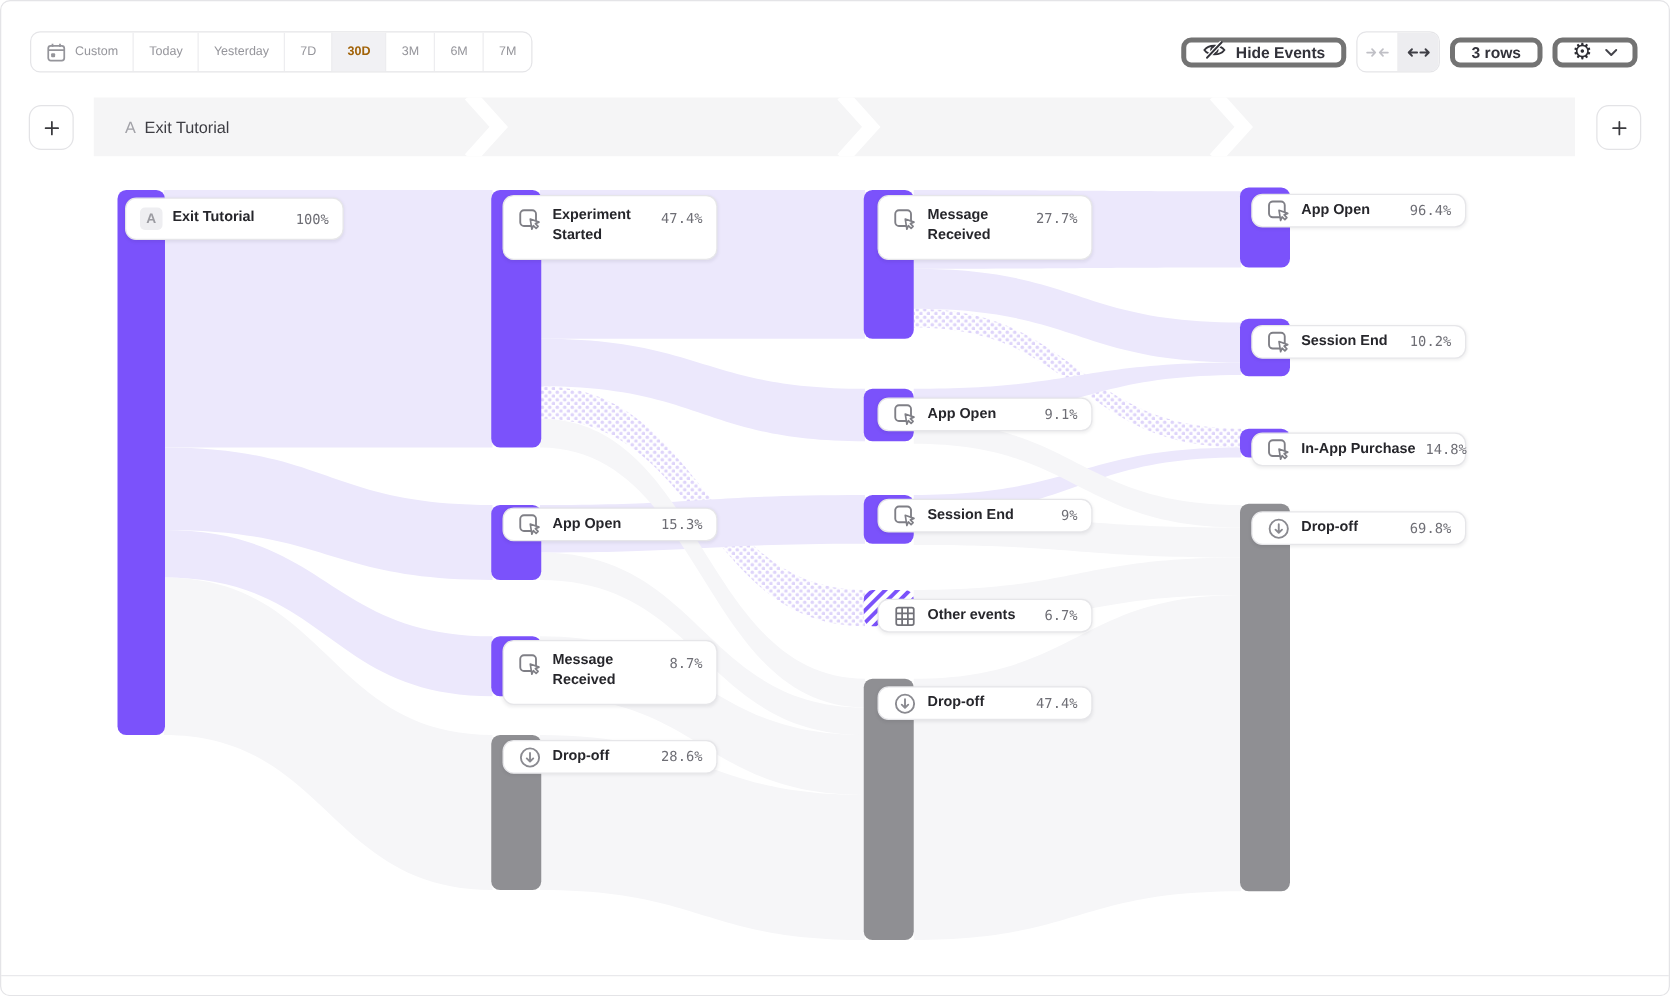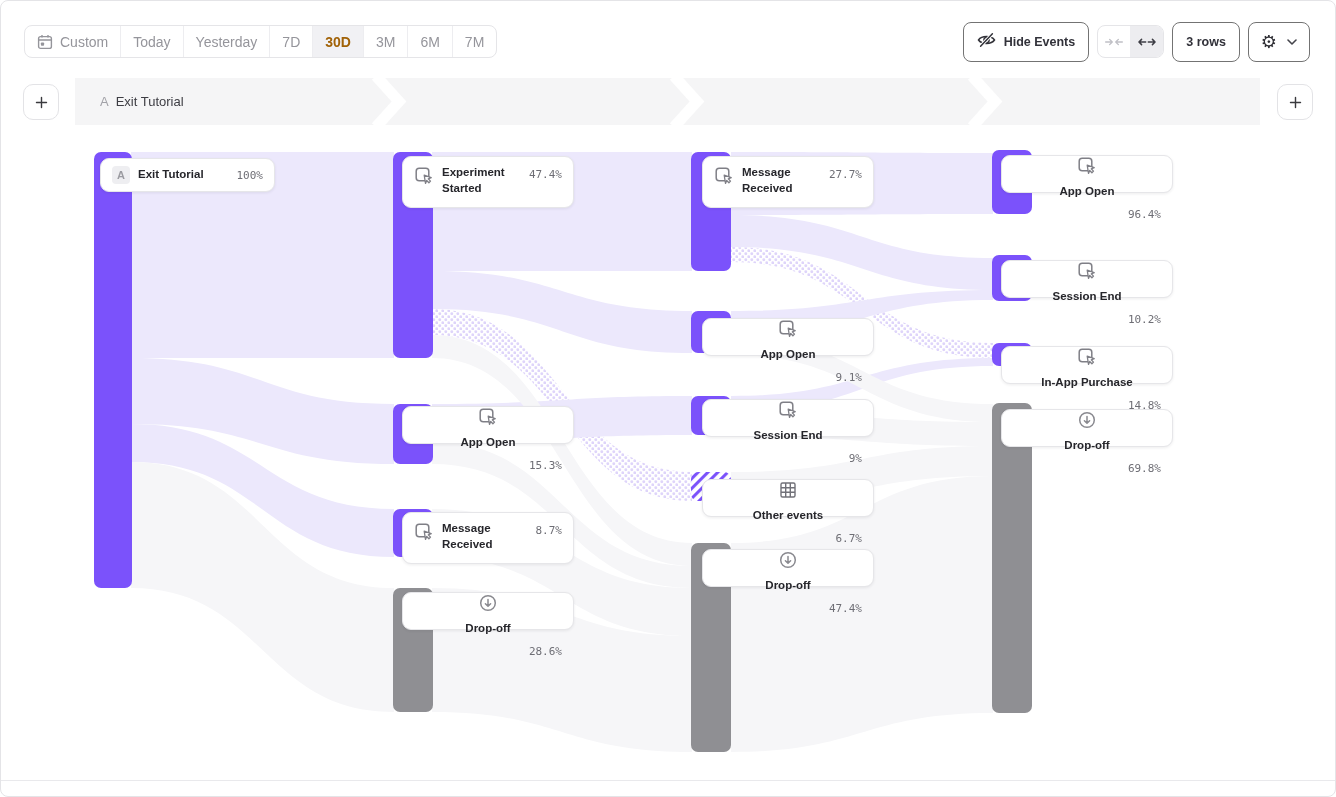--- a/index.html
+++ b/index.html
@@ -5,42 +5,42 @@
   html,body{margin:0;padding:0;background:#fff;}
   body{width:1336px;height:797px;position:relative;overflow:hidden;
        font-family:"Liberation Sans",sans-serif;-webkit-font-smoothing:antialiased;}
   .app-frame{position:absolute;inset:0;border:1px solid #e4e4e7;border-radius:8px;pointer-events:none;z-index:5;}
   .bottom-line{position:absolute;left:1px;right:1px;top:780px;border-top:1px solid #e9e9ec;z-index:4;}
 
   
   .toolbar{position:absolute;top:25px;left:24px;right:26px;height:33px;display:flex;justify-content:space-between;align-items:center;z-index:3;}
   .tgroup{display:flex;align-items:center;gap:8px;}
   .seg{display:flex;align-items:stretch;height:33px;background:#fff;border:1px solid #e5e5e8;border-radius:8px;overflow:hidden;box-sizing:border-box;}
-  .seg-item{display:flex;align-items:center;gap:7px;padding:0 12px;font-size:14px;color:#95959b;border-left:1px solid #ededf0;cursor:pointer;white-space:nowrap;}
+  .seg-item{display:flex;align-items:center;gap:7px;padding:0 12px;font-size:10px;color:#95959b;border-left:1px solid #ededf0;cursor:pointer;white-space:nowrap;}
   .seg-item:first-child{border-left:none;}
   .seg-item.selected{background:#f1f1f4;color:#a16207;font-weight:700;}
-  .btn{display:flex;align-items:center;gap:8px;height:40px;padding:0 13px;background:#fff;border:1px solid #737373;border-radius:8px;font-size:12.5px;font-weight:600;color:#32323a;box-sizing:border-box;cursor:pointer;white-space:nowrap;}
+  .btn{display:flex;align-items:center;gap:8px;height:24px;padding:0 13px;background:#fff;border:4px solid #737373;border-radius:8px;font-size:12.5px;font-weight:600;color:#32323a;box-sizing:border-box;cursor:pointer;white-space:nowrap;}
   .iconseg{display:flex;height:33px;border:1px solid #e5e5e8;border-radius:8px;overflow:hidden;box-sizing:border-box;background:#fff;}
   .iconseg .cell{width:32px;display:flex;align-items:center;justify-content:center;cursor:pointer;}
   .iconseg .cell+.cell{border-left:1px solid #ededf0;}
   .iconseg .cell.active{background:#ededf0;}
   .gear-glyph{font-size:18px;line-height:1;color:#2e2e34;font-family:"DejaVu Sans",sans-serif;}
   .chev{display:inline-flex;}
 
   
   .steps-bar{position:absolute;top:78px;left:75px;width:1185px;height:47px;background:#f5f5f6;z-index:2;}
   .steps-label{position:absolute;left:25px;top:0;height:47px;display:flex;align-items:center;gap:7px;font-size:13px;color:#3d3d43;cursor:pointer;}
   .steps-label .step-letter{color:#a2a2a8;}
   .plus-btn{position:absolute;top:84px;width:36px;height:36px;background:#fff;border:1px solid #e3e3e6;border-radius:10px;display:flex;align-items:center;justify-content:center;cursor:pointer;z-index:3;box-sizing:border-box;}
   .plus-left{left:23px;}  .plus-right{left:1277px;}
 
   
   #sankey{position:absolute;left:0;top:0;z-index:1;}
   .node-card{position:absolute;display:flex;align-items:center;gap:8px;width:172px;padding:0 11px;background:#fff;border:1px solid #e6e6e9;border-radius:9px;box-shadow:0 1px 3px rgba(25,25,35,.08);box-sizing:border-box;z-index:2;cursor:pointer;}
-  .h34{height:34px;}  .h38{height:38px;flex-direction:column;}
+  .h34{height:34px;}  .h38{height:27px;}
   .h52{height:52px;align-items:flex-start;padding-top:8px;}
   .h52 .nicon{margin-top:1px;} .h52 .npct{margin-top:3px;}
   .nlabel{font-size:11.5px;font-weight:700;color:#26262b;line-height:1.35;white-space:nowrap;}
   .h52 .nlabel{white-space:normal;width:80px;}
   .npct{margin-left:auto;font-family:"DejaVu Sans Mono",monospace;font-size:11px;color:#6e6e75;}
   .nicon{width:20px;height:20px;flex:none;display:flex;align-items:center;justify-content:center;}
   .abadge{width:18px;height:18px;flex:none;border-radius:4px;background:#eeeef1;color:#9b9ba1;font-size:11px;font-weight:600;display:flex;align-items:center;justify-content:center;}
   .exit-card{width:175px;}
 </style>
 </head>

